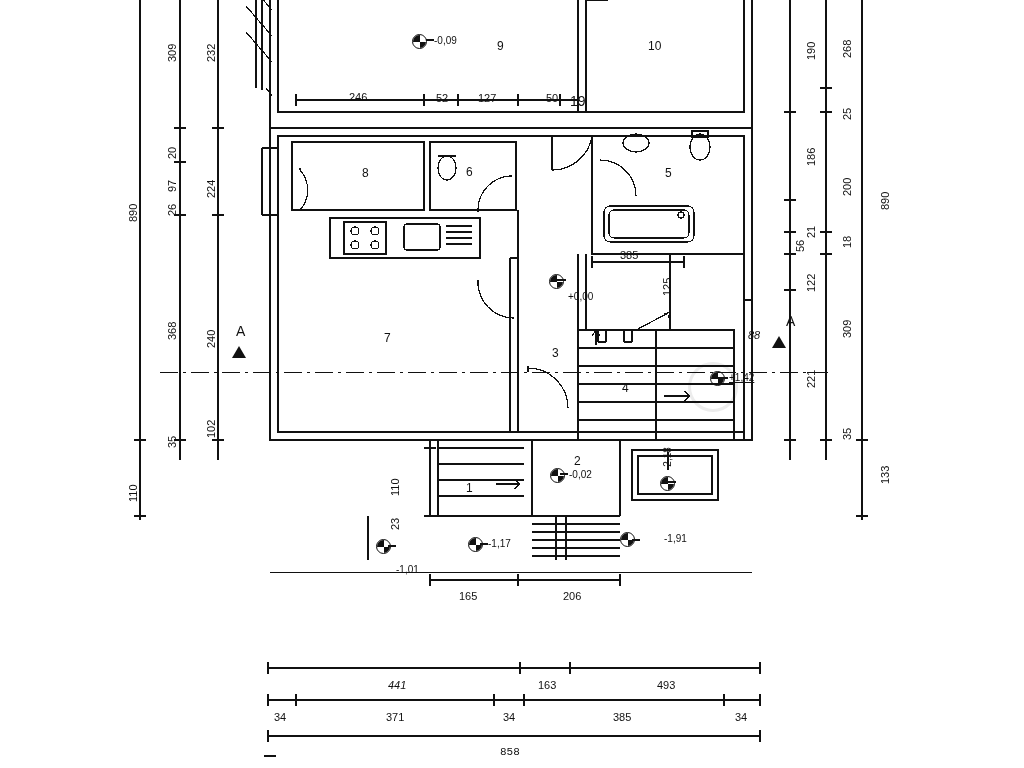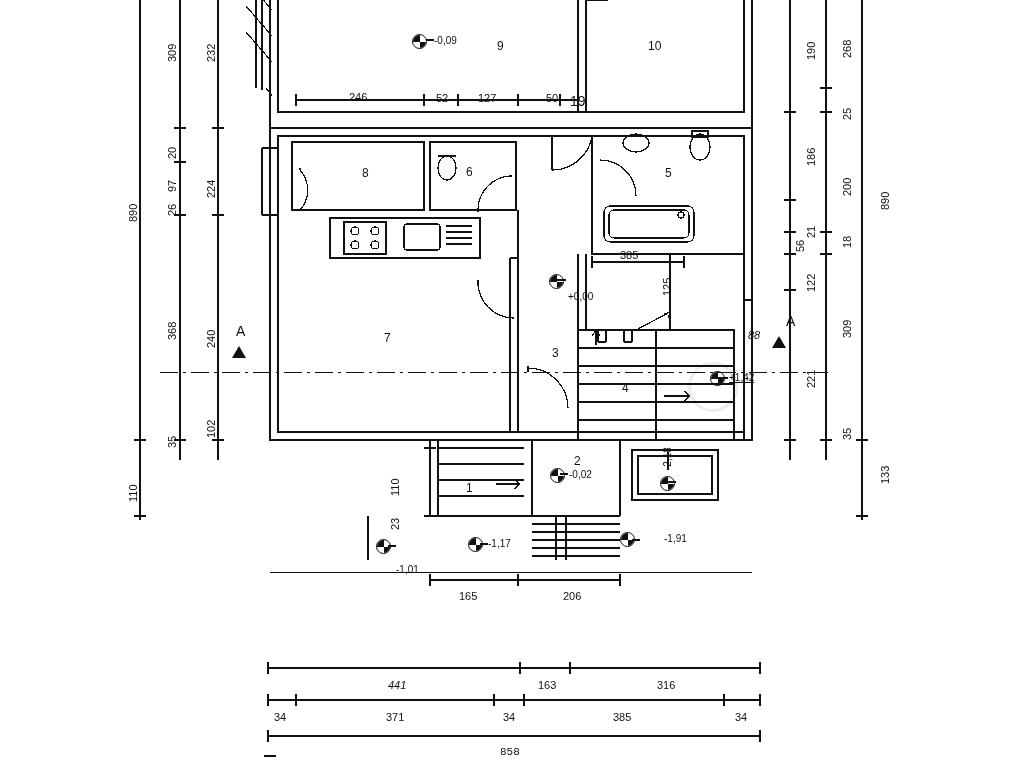--- a/index.html
+++ b/index.html
@@ -264,21 +264,21 @@
   <div class="lbl vert" style="left:806px;top:292px;">122</div>
   <div class="lbl vert" style="left:806px;top:388px;">221</div>
 
   <div class="lbl vert" style="left:390px;top:496px;">110</div>
   <div class="lbl vert" style="left:390px;top:530px;">23</div>
   <div class="lbl" style="left:459px;top:591px;">165</div>
   <div class="lbl" style="left:563px;top:591px;">206</div>
 
   <div class="lbl" style="left:388px;top:680px;font-style:italic;">441</div>
   <div class="lbl" style="left:538px;top:680px;">163</div>
-  <div class="lbl" style="left:657px;top:680px;">316</div>
+  <div class="lbl" style="left:657px;top:680px;">493</div>
   <div class="lbl" style="left:274px;top:712px;">34</div>
   <div class="lbl" style="left:386px;top:712px;">371</div>
   <div class="lbl" style="left:503px;top:712px;">34</div>
   <div class="lbl" style="left:613px;top:712px;">385</div>
   <div class="lbl" style="left:735px;top:712px;">34</div>
   <div class="lbl" style="left:500px;top:747px;font-family:Liberation Mono, monospace;">858</div>
 
 </div>
 
 </body></html>

